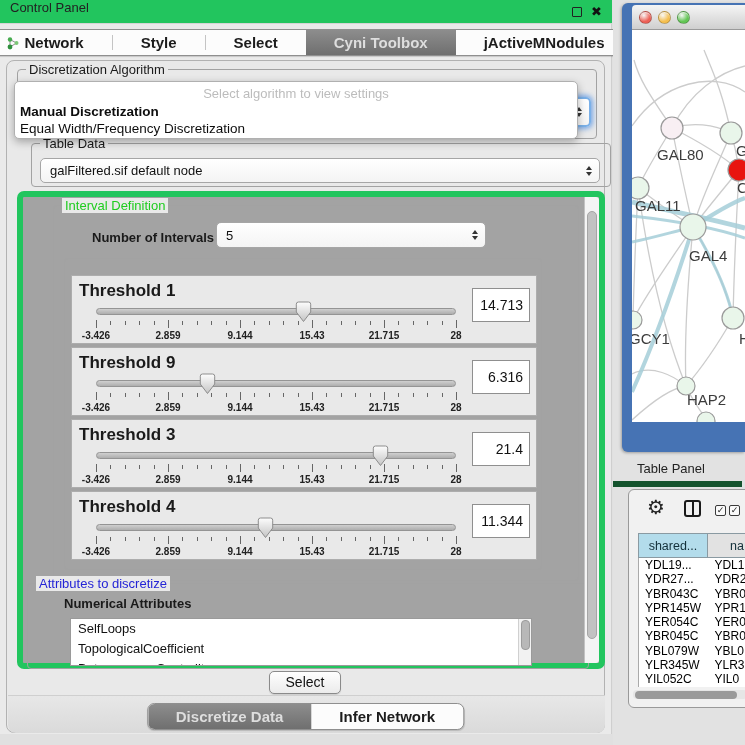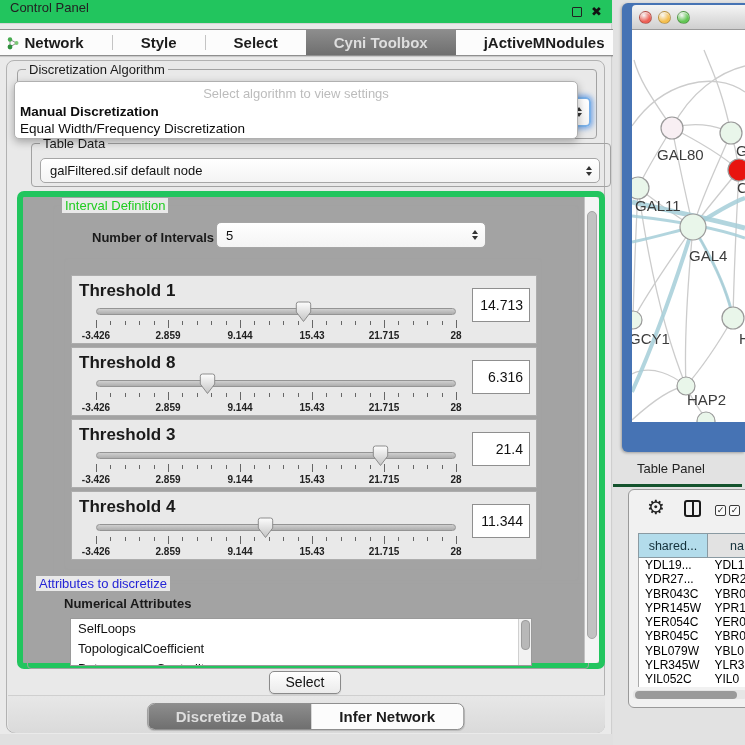--- a/index.html
+++ b/index.html
@@ -80,21 +80,21 @@
   #cp-bottom-strip { position:absolute; left:1px; top:634px; width:597px; height:38px; background:linear-gradient(#e7e7e7,#dadada); border-top:1px solid #cfcfcf; border-radius:0 0 8px 8px; }
 
   
   #right-region { position:absolute; left:613px; top:0; width:132px; height:745px; background:#e2e2e2; }
   #net-window { position:absolute; left:9px; top:3px; width:123px; height:449px; background:#4673b4; border-radius:6px 0 0 6px; box-shadow:-1px 1px 3px rgba(0,0,0,.3); }
   #net-titlebar { position:absolute; left:10px; top:2px; width:113px; height:25px; background:linear-gradient(#f5f5f5,#cfcfcf); border-bottom:1px solid #9a9a9a; border-radius:4px 0 0 0; }
   .light { position:absolute; top:6px; width:13px; height:13px; border-radius:50%; border:1px solid rgba(0,0,0,.25); box-shadow:inset 0 1px 1px rgba(255,255,255,.6); }
   #net-canvas { position:absolute; left:10px; top:27px; width:113px; height:392px; background:#fff; }
   #net-canvas svg { display:block; }
 
-  #tp-strip { position:absolute; left:0; top:452px; width:129px; height:35px; border-bottom:3px solid #14532d; }
+  #tp-strip { position:absolute; left:0; top:452px; width:129px; height:35px; border-bottom:6px solid #14532d; }
   #tp-title { position:absolute; left:24px; top:9px; font-size:13px; color:#222; }
   #tp-card { position:absolute; left:15px; top:489px; width:125px; height:219px; background:#f1f1f1; border:1px solid #999; border-radius:6px; }
   #tp-gear { position:absolute; left:18px; top:6px; font-size:20px; color:#222; line-height:22px; }
   #tp-split { position:absolute; left:55px; top:10px; width:17px; height:17px; border:2px solid #1a1a1a; border-radius:3px; }
   #tp-split .mid { position:absolute; left:50%; top:0; width:2px; height:100%; background:#1a1a1a; transform:translateX(-50%); }
   .tp-cb { position:absolute; top:15px; width:11px; height:11px; border:1.5px solid #3a3a3a; border-radius:2px; background:#fafafa; font-size:9px; line-height:9px; text-align:center; color:#222; }
   #tp-cb1 { left:86px; } #tp-cb2 { left:100px; }
 
   #tp-table { position:absolute; left:9px; top:43px; width:130px; }
   #tp-header { display:flex; height:25px; border:1px solid #8a9aa2; }
@@ -233,21 +233,21 @@
                       <span class="tlab" style="left:20%">2.859</span>
                       <span class="tlab" style="left:40%">9.144</span>
                       <span class="tlab" style="left:60%">15.43</span>
                       <span class="tlab" style="left:80%">21.715</span>
                       <span class="tlab" style="left:100%">28</span>
                     </div>
                   </div>
                   <div class="th-value">14.713</div>
                 </div>
                 <div class="th-row">
-                  <div class="th-label">Threshold 8</div>
+                  <div class="th-label">Threshold 9</div>
                   <div class="th-zone">
                     <div class="th-track"></div>
                     <div class="th-thumb" style="left:calc(31.00% - 8.5px)"><svg width="17" height="22" viewBox="0 0 17 22">
                         <defs>
                           <linearGradient id="tg" x1="0" y1="0" x2="0" y2="1">
                             <stop offset="0" stop-color="#fdfdfd"></stop>
                             <stop offset="1" stop-color="#c4c4c4"></stop>
                           </linearGradient>
                         </defs>
                         <path d="M3.5,1 H13.5 Q15.7,1 15.7,3.2 V11 L8.5,20.5 L1.3,11 V3.2 Q1.3,1 3.5,1 Z" fill="url(#tg)" stroke="#8d8d8d" stroke-width="1"></path>

